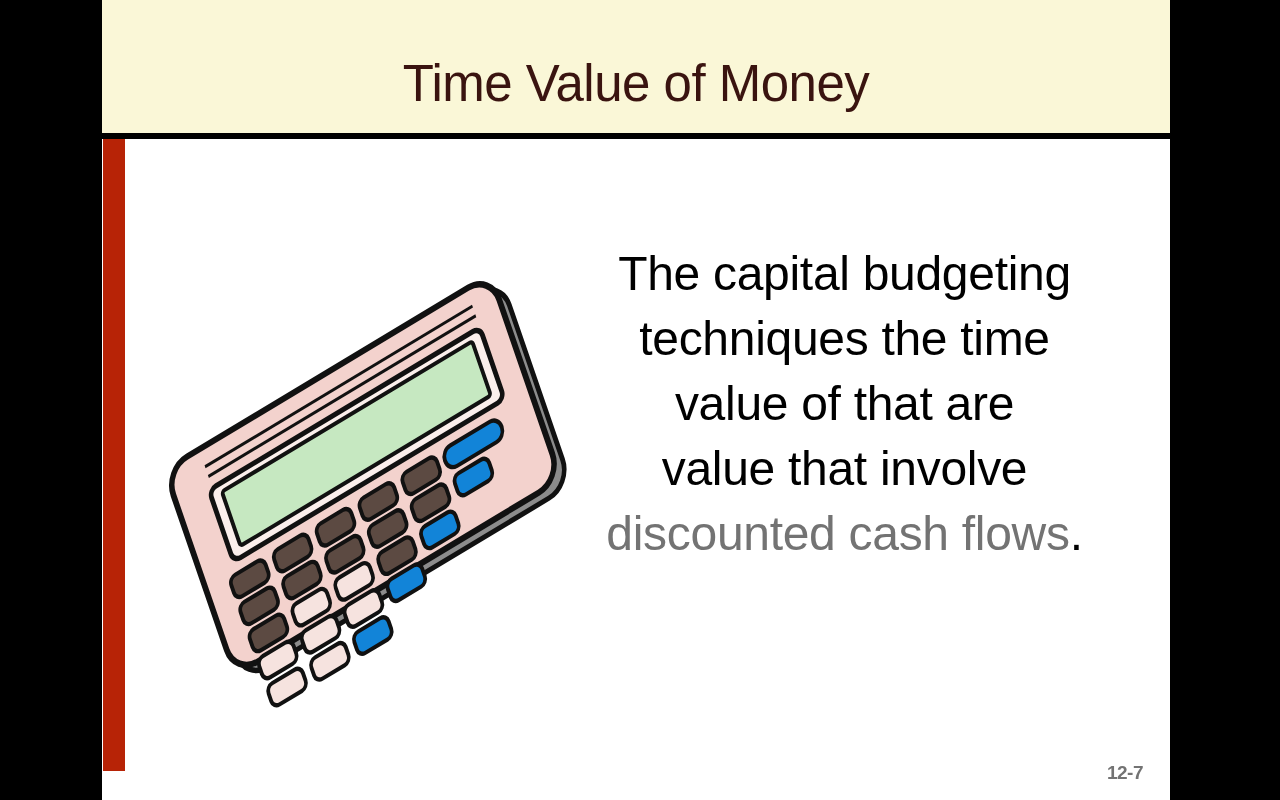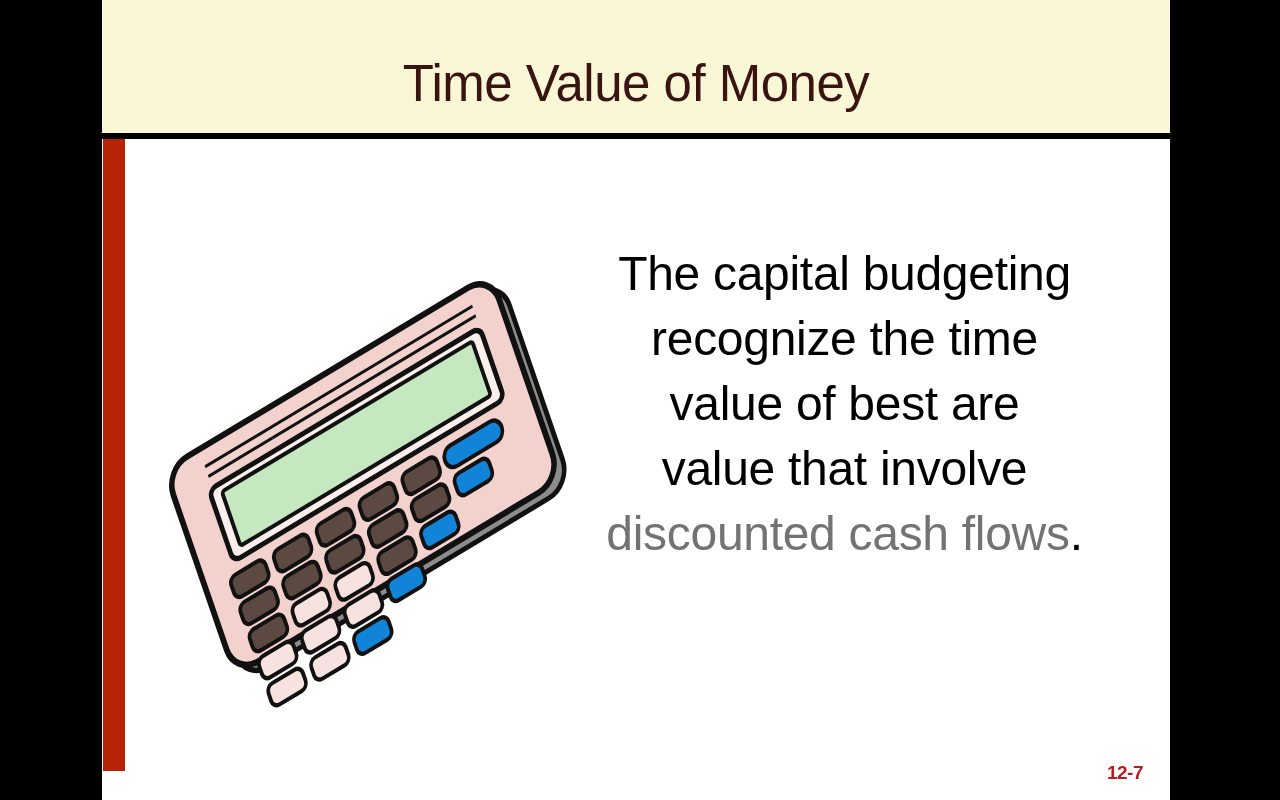--- a/index.html
+++ b/index.html
@@ -87,21 +87,21 @@
   }
 
   
   #page-number {
     position: absolute;
     right: 27px;
     bottom: 22px;
     font-family: "Liberation Sans", sans-serif;
     font-size: 19px;
     font-weight: bold;
-    color: #b91c1c;
+    color: #737373;
     letter-spacing: -0.5px;
   }
 
   
   #calculator-illustration {
     position: absolute;
     left: 20px;
     top: 175px;
     width: 500px;
     height: 350px;
@@ -185,22 +185,22 @@
             <rect x="132" y="290" width="40" height="22" rx="7" fill="#F6E3DF" stroke="#111111" stroke-width="4"></rect>
             <rect x="182" y="290" width="40" height="22" rx="7" fill="#1284D8" stroke="#111111" stroke-width="4"></rect>
           </g>
 
         </g>
       </svg>
     </div>
 
     <div id="body-text">
       <div>The capital budgeting</div>
-      <div>recognize the time</div>
-      <div>value of best are</div>
+      <div>techniques the time</div>
+      <div>value of that are</div>
       <div>value that involve</div>
       <div><span class="emph">discounted cash flows</span><span>.</span></div>
     </div>
 
     <div id="page-number">12-7</div>
 
   </div>
 </div>
 
 </body></html>

